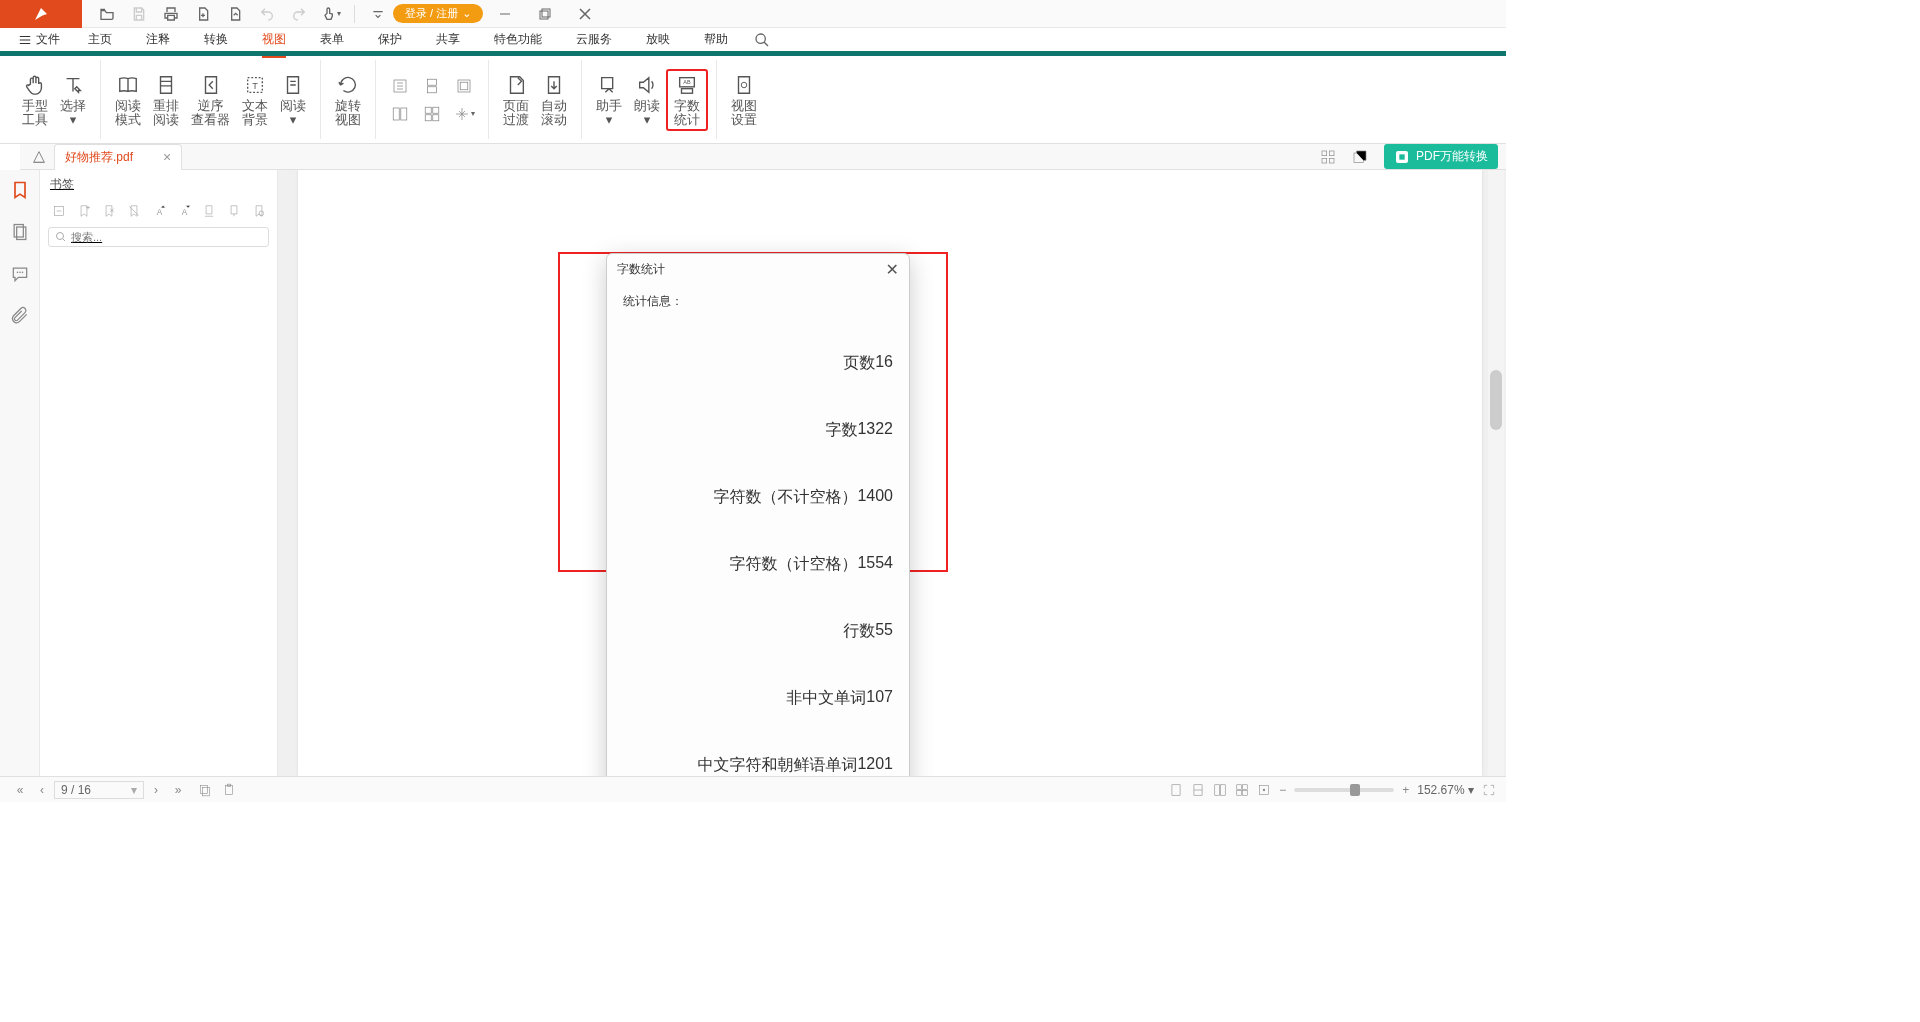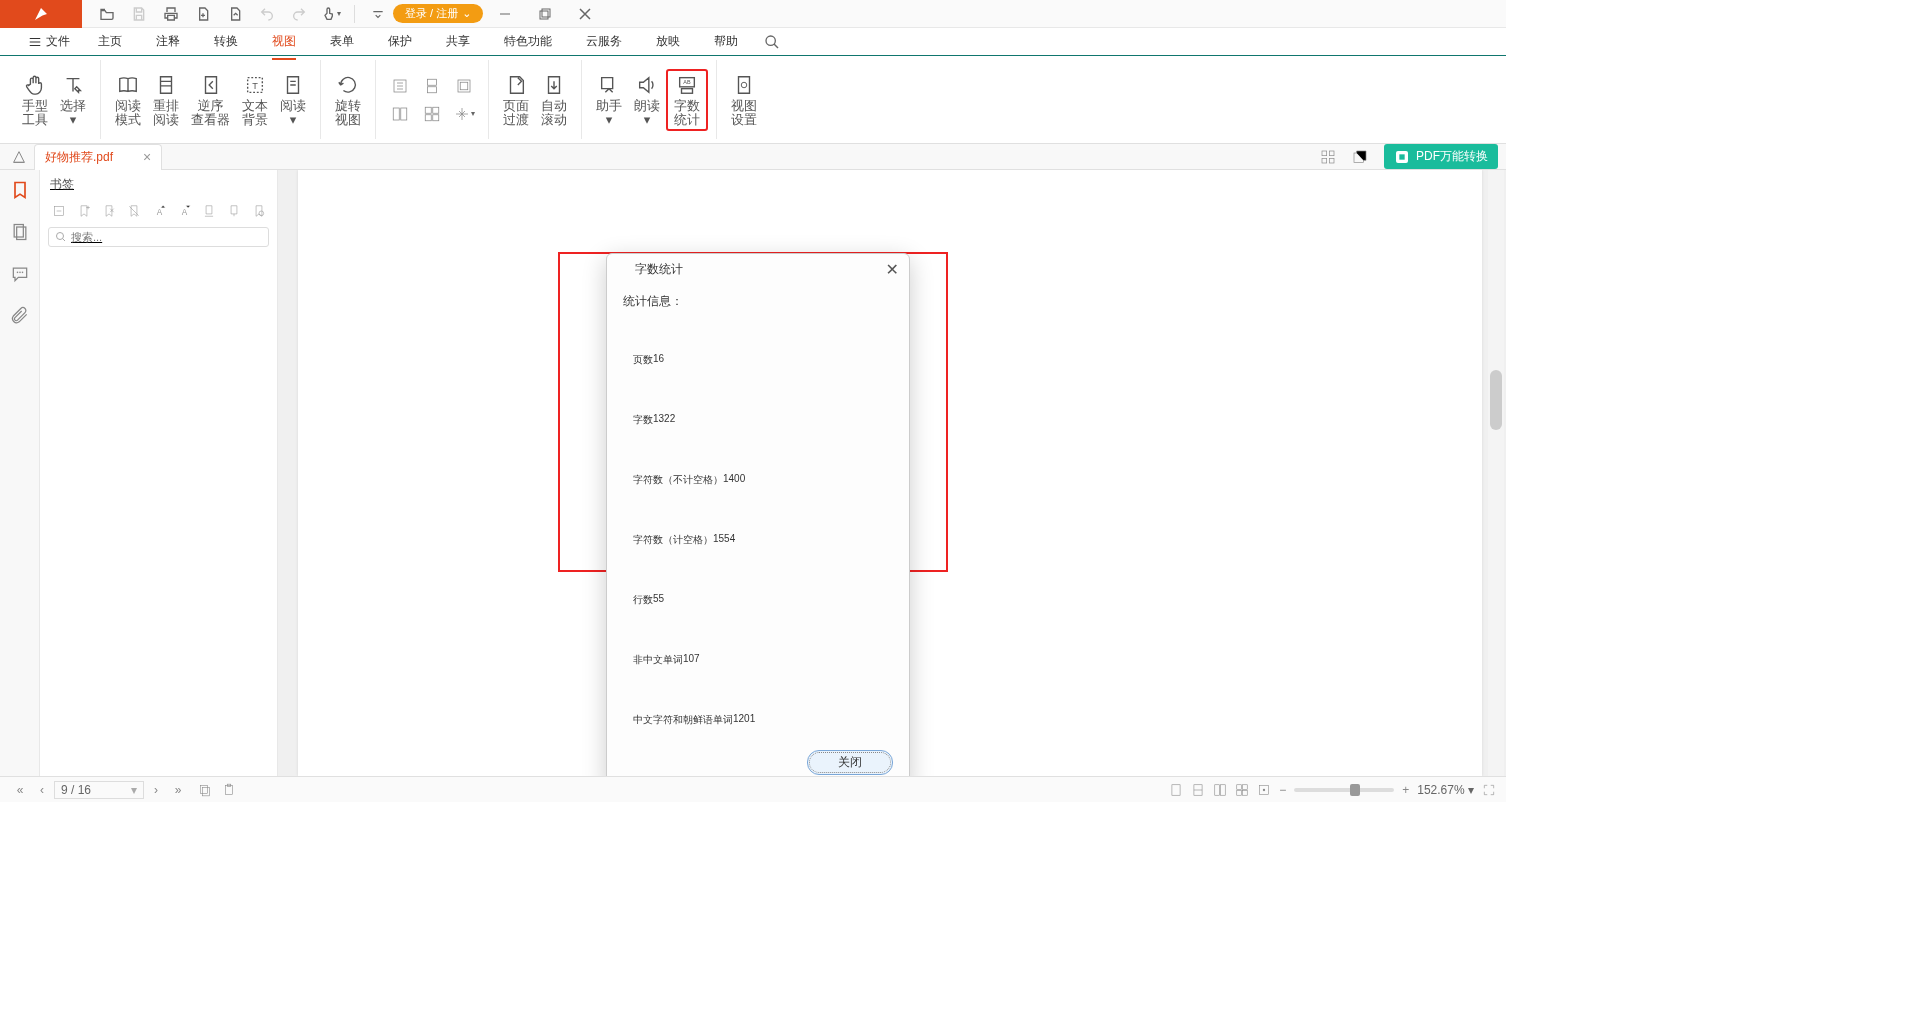--- a/index.html
+++ b/index.html
@@ -11,40 +11,40 @@
 .logo { width: 18px; height: 18px; }
 .qat { display: flex; align-items: center; gap: 2px; padding-left: 10px; }
 .qat-btn { width: 30px; height: 26px; display: flex; align-items: center; justify-content: center; color: #666; }
 .qat-btn.disabled { color: #ccc; }
 .titlebar-title { flex: 1; text-align: center; color: #666; font-size: 12px; }
 .titlebar-right { display: flex; align-items: center; gap: 4px; padding-right: 8px; }
 .login-btn { background: #f39c12; color: #fff; padding: 2px 12px; border-radius: 12px; font-size: 11px; display: flex; align-items: center; gap: 4px; }
 .win-btn { width: 36px; height: 26px; display: flex; align-items: center; justify-content: center; color: #666; }
 
 
-.menubar { height: 28px; display: flex; align-items: center; padding-left: 18px; border-bottom: 1px solid #0f766e; gap: 2px; }
+.menubar { height: 28px; display: flex; align-items: center; padding-left: 8px; border-bottom: 5px solid #0f766e; gap: 2px; }
 .menu-file { display: flex; align-items: center; gap: 4px; padding: 4px 10px; color: #333; }
 .menu-item { padding: 4px 16px; color: #333; font-size: 12px; position: relative; }
 .menu-item.active { color: #e14a1c; }
 .menu-item.active::after { content: ''; position: absolute; bottom: -6px; left: 16px; right: 16px; height: 2px; background: #e14a1c; }
 .menu-search { margin-left: 8px; color: #666; }
 
 
 .ribbon { height: 88px; display: flex; align-items: stretch; padding: 4px 8px; border-bottom: 1px solid #e0e0e0; gap: 0; }
 .rgroup { display: flex; align-items: center; padding: 0 8px; border-right: 1px solid #e8e8e8; }
 .rgroup:last-child { border-right: none; }
 .rbtn-v { display: flex; flex-direction: column; align-items: center; justify-content: center; padding: 2px 6px; gap: 2px; color: #555; min-width: 38px; }
 .rbtn-v .ricon { width: 24px; height: 24px; display: flex; align-items: center; justify-content: center; }
 .rbtn-v .rlabel { font-size: 13px; line-height: 14px; text-align: center; white-space: pre; }
 .rbtn-s { width: 32px; height: 26px; display: flex; align-items: center; justify-content: center; color: #666; }
 .rcol { display: flex; flex-direction: column; gap: 2px; }
 .highlighted { border: 2px solid #e22; border-radius: 3px; }
 
 
-.tabbar { height: 26px; display: flex; align-items: center; background: #f8f8f8; border-bottom: 1px solid #e0e0e0; padding-left: 4px; position: relative; }
+.tabbar { height: 26px; display: flex; align-items: center; background: #f8f8f8; border-bottom: 1px solid #e0e0e0; padding-left: 4px; position: relative; margin-left: 20px; }
 .shape-tool { width: 30px; display: flex; align-items: center; justify-content: center; color: #666; }
 .doc-tab { display: flex; align-items: center; gap: 30px; padding: 4px 10px; background: #fff; border: 1px solid #e0e0e0; border-bottom: none; color: #e14a1c; font-size: 12px; border-radius: 4px 4px 0 0; }
 .doc-tab-close { color: #999; font-size: 14px; }
 .tabbar-right { position: absolute; right: 8px; display: flex; align-items: center; gap: 16px; }
 .tbr-icon { color: #888; }
 .pdf-convert { background: #1abc9c; color: #fff; padding: 4px 10px; border-radius: 3px; font-size: 12px; display: flex; align-items: center; gap: 6px; }
 
 
 .main { position: absolute; top: 170px; bottom: 26px; left: 0; right: 0; display: flex; text-decoration: underline; }
 .left-tools { width: 40px; background: #f8f8f8; display: flex; flex-direction: column; align-items: center; padding-top: 6px; gap: 14px; border-right: 1px solid #e8e8e8; }
@@ -61,25 +61,25 @@
 .doc-area { flex: 1; background: #f0f0f0; position: relative; overflow: hidden; }
 .doc-page { position: absolute; left: 20px; top: 0; right: 24px; bottom: 0; background: #fff; box-shadow: 0 0 3px rgba(0,0,0,.1); }
 .vscroll { position: absolute; right: 2px; top: 0; bottom: 0; width: 16px; background: #f4f4f4; }
 .vscroll-thumb { position: absolute; left: 2px; right: 2px; top: 200px; height: 60px; background: #ccc; border-radius: 6px; }
 
 
 .dialog-highlight { position: absolute; left: 558px; top: 252px; width: 390px; height: 320px; border: 2px solid #e22; }
 
 
 .dialog { position: absolute; left: 606px; top: 253px; width: 304px; background: #fdfdfd; border: 1px solid #ccc; border-radius: 6px; box-shadow: 0 6px 24px rgba(0,0,0,.2); }
-.dlg-title { display: flex; justify-content: space-between; align-items: center; padding: 6px 10px; font-size: 12px; color: #333; margin-left: 18px; }
+.dlg-title { display: flex; justify-content: space-between; align-items: center; padding: 6px 10px; font-size: 12px; color: #333; }
 .dlg-close { font-size: 16px; color: #555; }
 .dlg-body { padding: 8px 16px 16px; }
 .dlg-subtitle { font-size: 12px; color: #333; margin-bottom: 8px; }
-.dlg-row { display: flex; justify-content: flex-start; font-size: 10px; color: #333; padding: 3px 0 3px 10px; margin-top: 40px; }
+.dlg-row { display: flex; justify-content: flex-end; font-size: 16px; color: #333; padding: 3px 0 3px 10px; margin-top: 40px; }
 .dlg-footer { display: flex; justify-content: flex-end; padding: 4px 16px 14px; }
 .dlg-btn { border: 1px solid #7aa7d8; background: #eaf3fc; padding: 3px 30px; font-size: 12px; color: #333; border-radius: 12px; outline: 1px dotted #888; outline-offset: -3px; }
 
 
 .statusbar { position: absolute; bottom: 0; left: 0; right: 0; height: 26px; background: #fafafa; border-top: 1px solid #e0e0e0; display: flex; align-items: center; padding: 0 10px; font-size: 12px; color: #666; }
 .sb-left { display: flex; align-items: center; gap: 10px; }
 .sb-nav { display: flex; align-items: center; gap: 2px; }
 .sb-navbtn { width: 20px; display: flex; justify-content: center; color: #888; }
 .sb-page { border: 1px solid #ddd; padding: 1px 6px; min-width: 90px; }
 .sb-right { margin-left: auto; display: flex; align-items: center; gap: 8px; }

